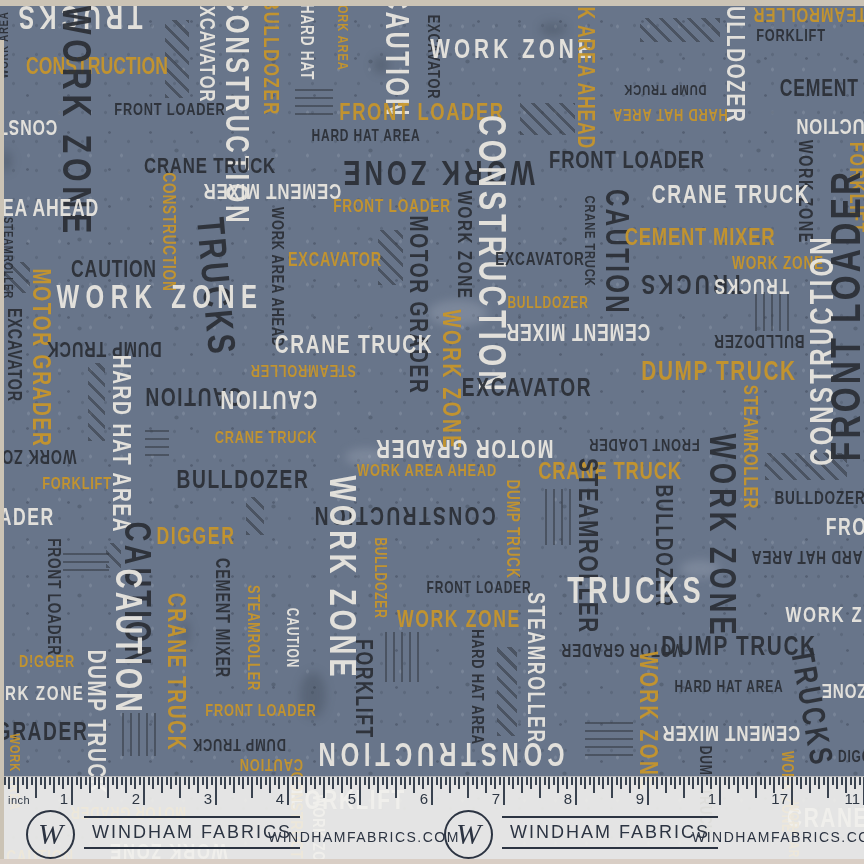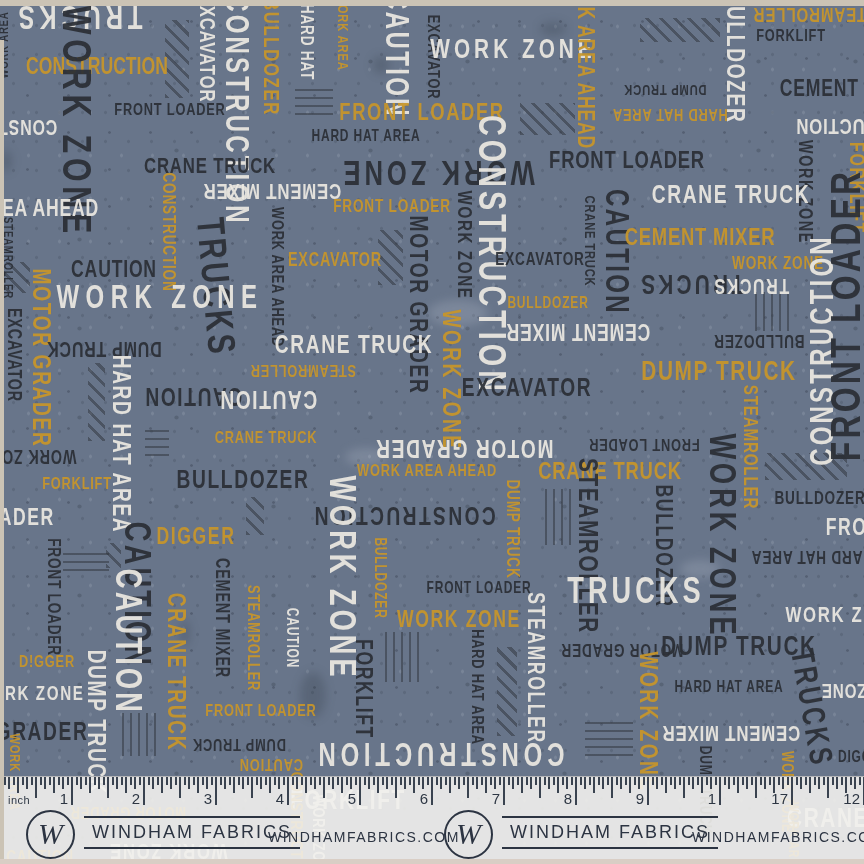--- a/index.html
+++ b/index.html
@@ -399,21 +399,21 @@
         <div class="rnum" style="left: 112px;">2</div>
         <div class="rnum" style="left: 184px;">3</div>
         <div class="rnum" style="left: 256px;">4</div>
         <div class="rnum" style="left: 328px;">5</div>
         <div class="rnum" style="left: 400px;">6</div>
         <div class="rnum" style="left: 472px;">7</div>
         <div class="rnum" style="left: 544px;">8</div>
         <div class="rnum" style="left: 616px;">9</div>
         <div class="rnum" style="left: 688px;">1</div>
         <div class="rnum" style="left: 760px;">17</div>
-        <div class="rnum" style="left: 832px;">12</div>
+        <div class="rnum" style="left: 832px;">11</div>
       </div>
 
     <div class="logo-circle" style="left:26px;top:33px;">
       <span class="monogram">W</span>
     </div>
     <div class="brand-name" style="left:84px;top:39px;">WINDHAM FABRICS</div>
     <div class="site" style="left:268px;top:52px;">WINDHAMFABRICS.COM</div>
 
     <div class="logo-circle" style="left:444px;top:33px;">
       <span class="monogram">W</span>

